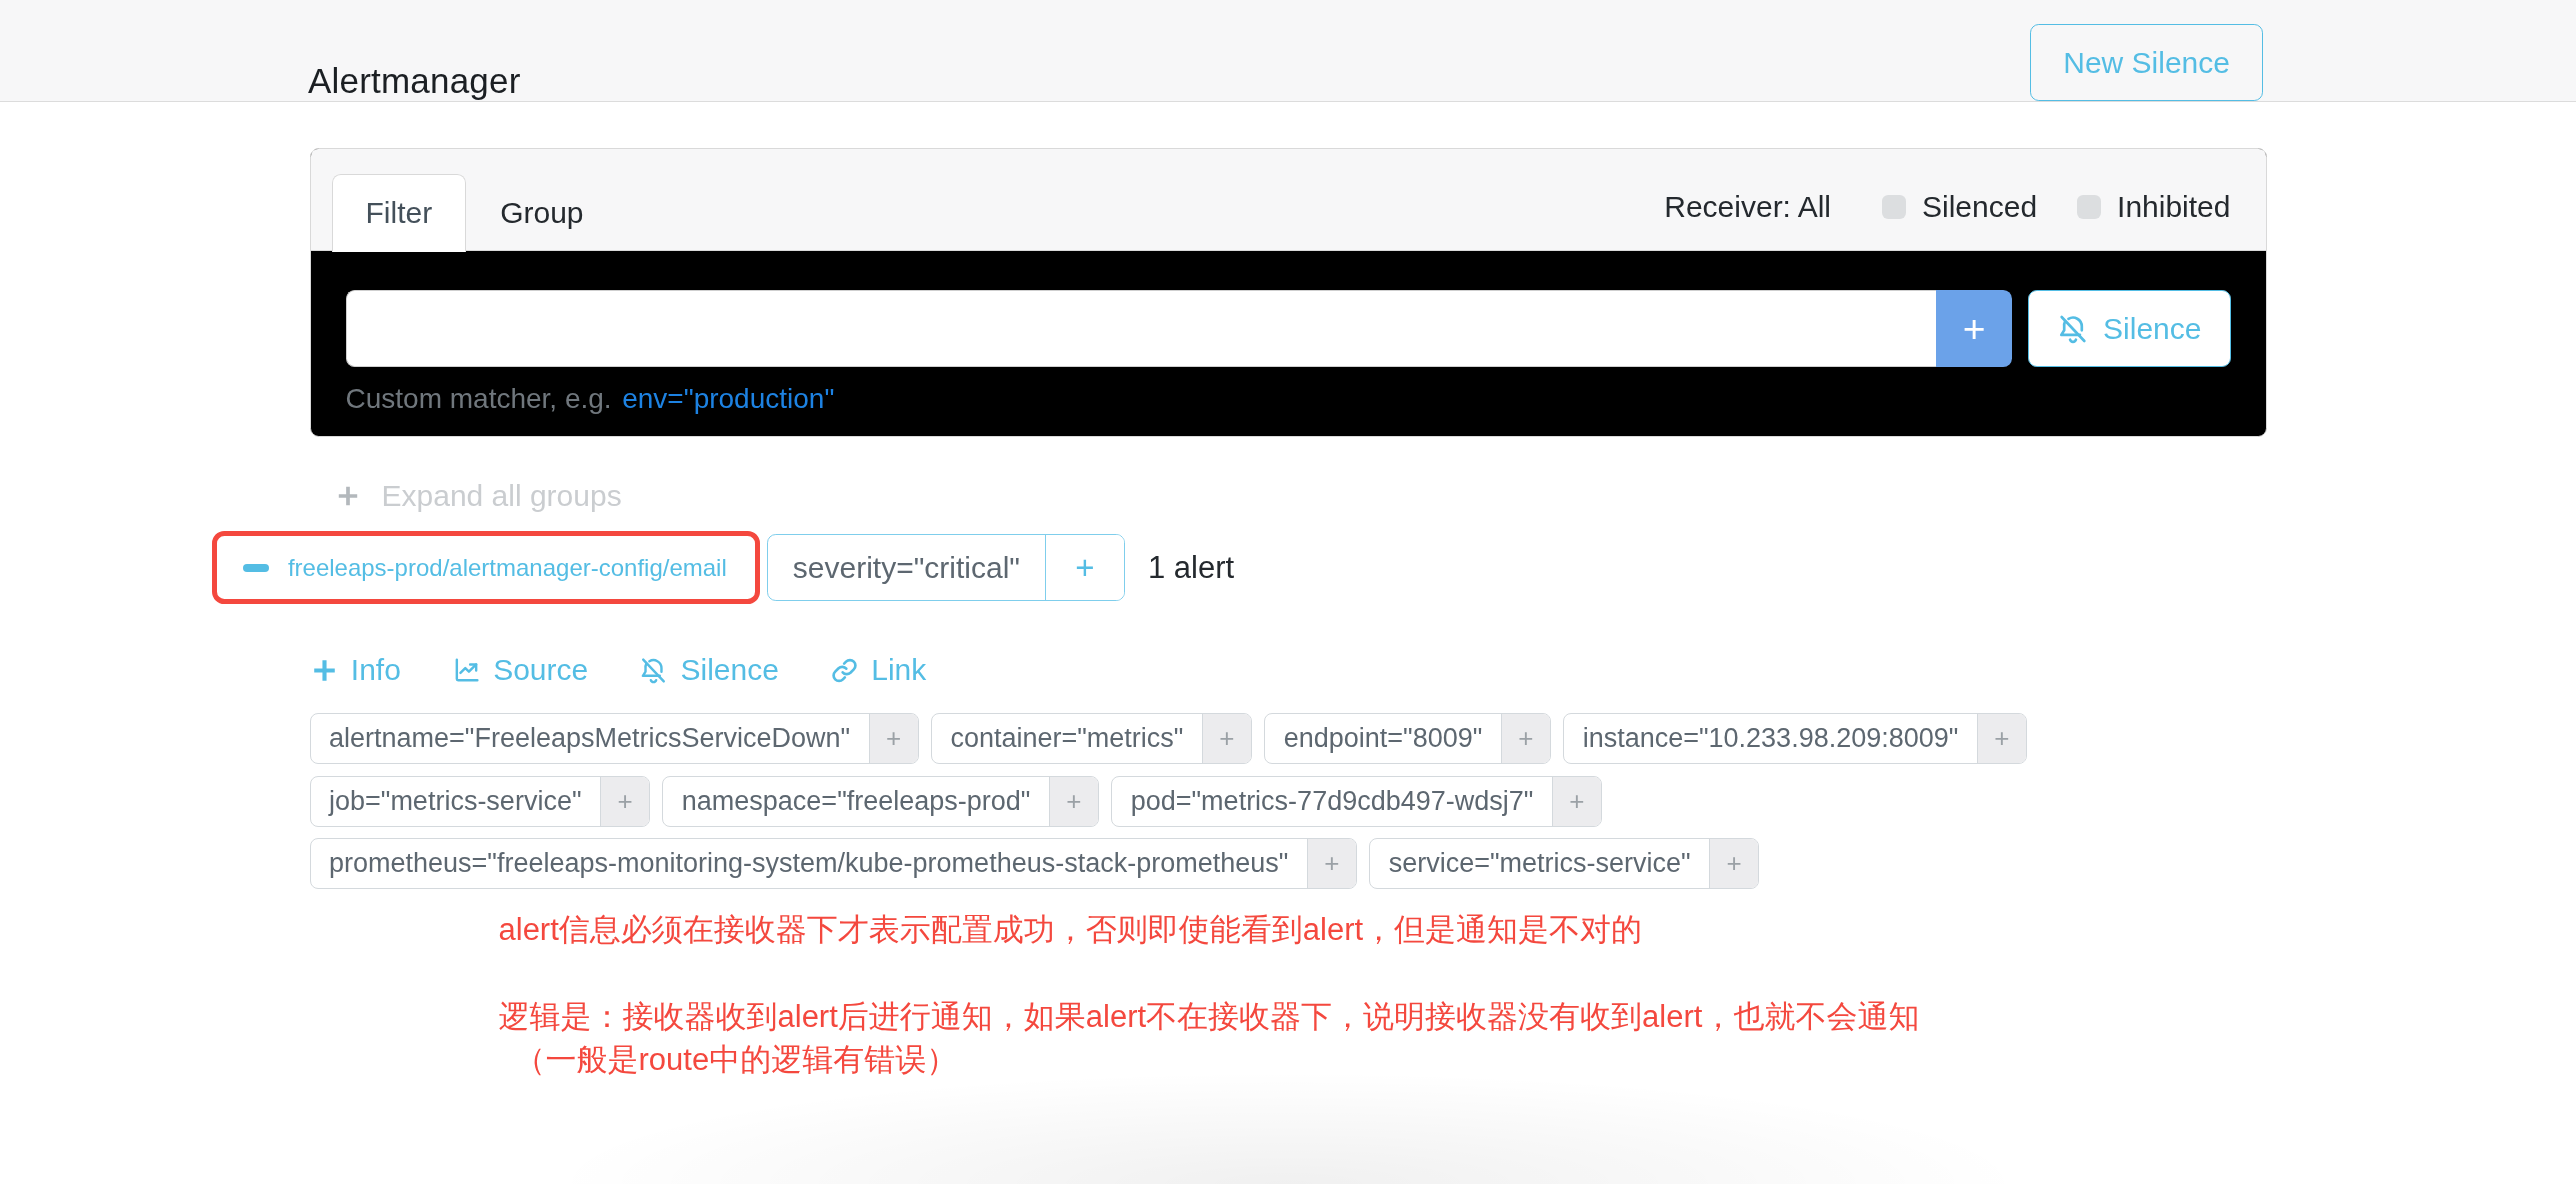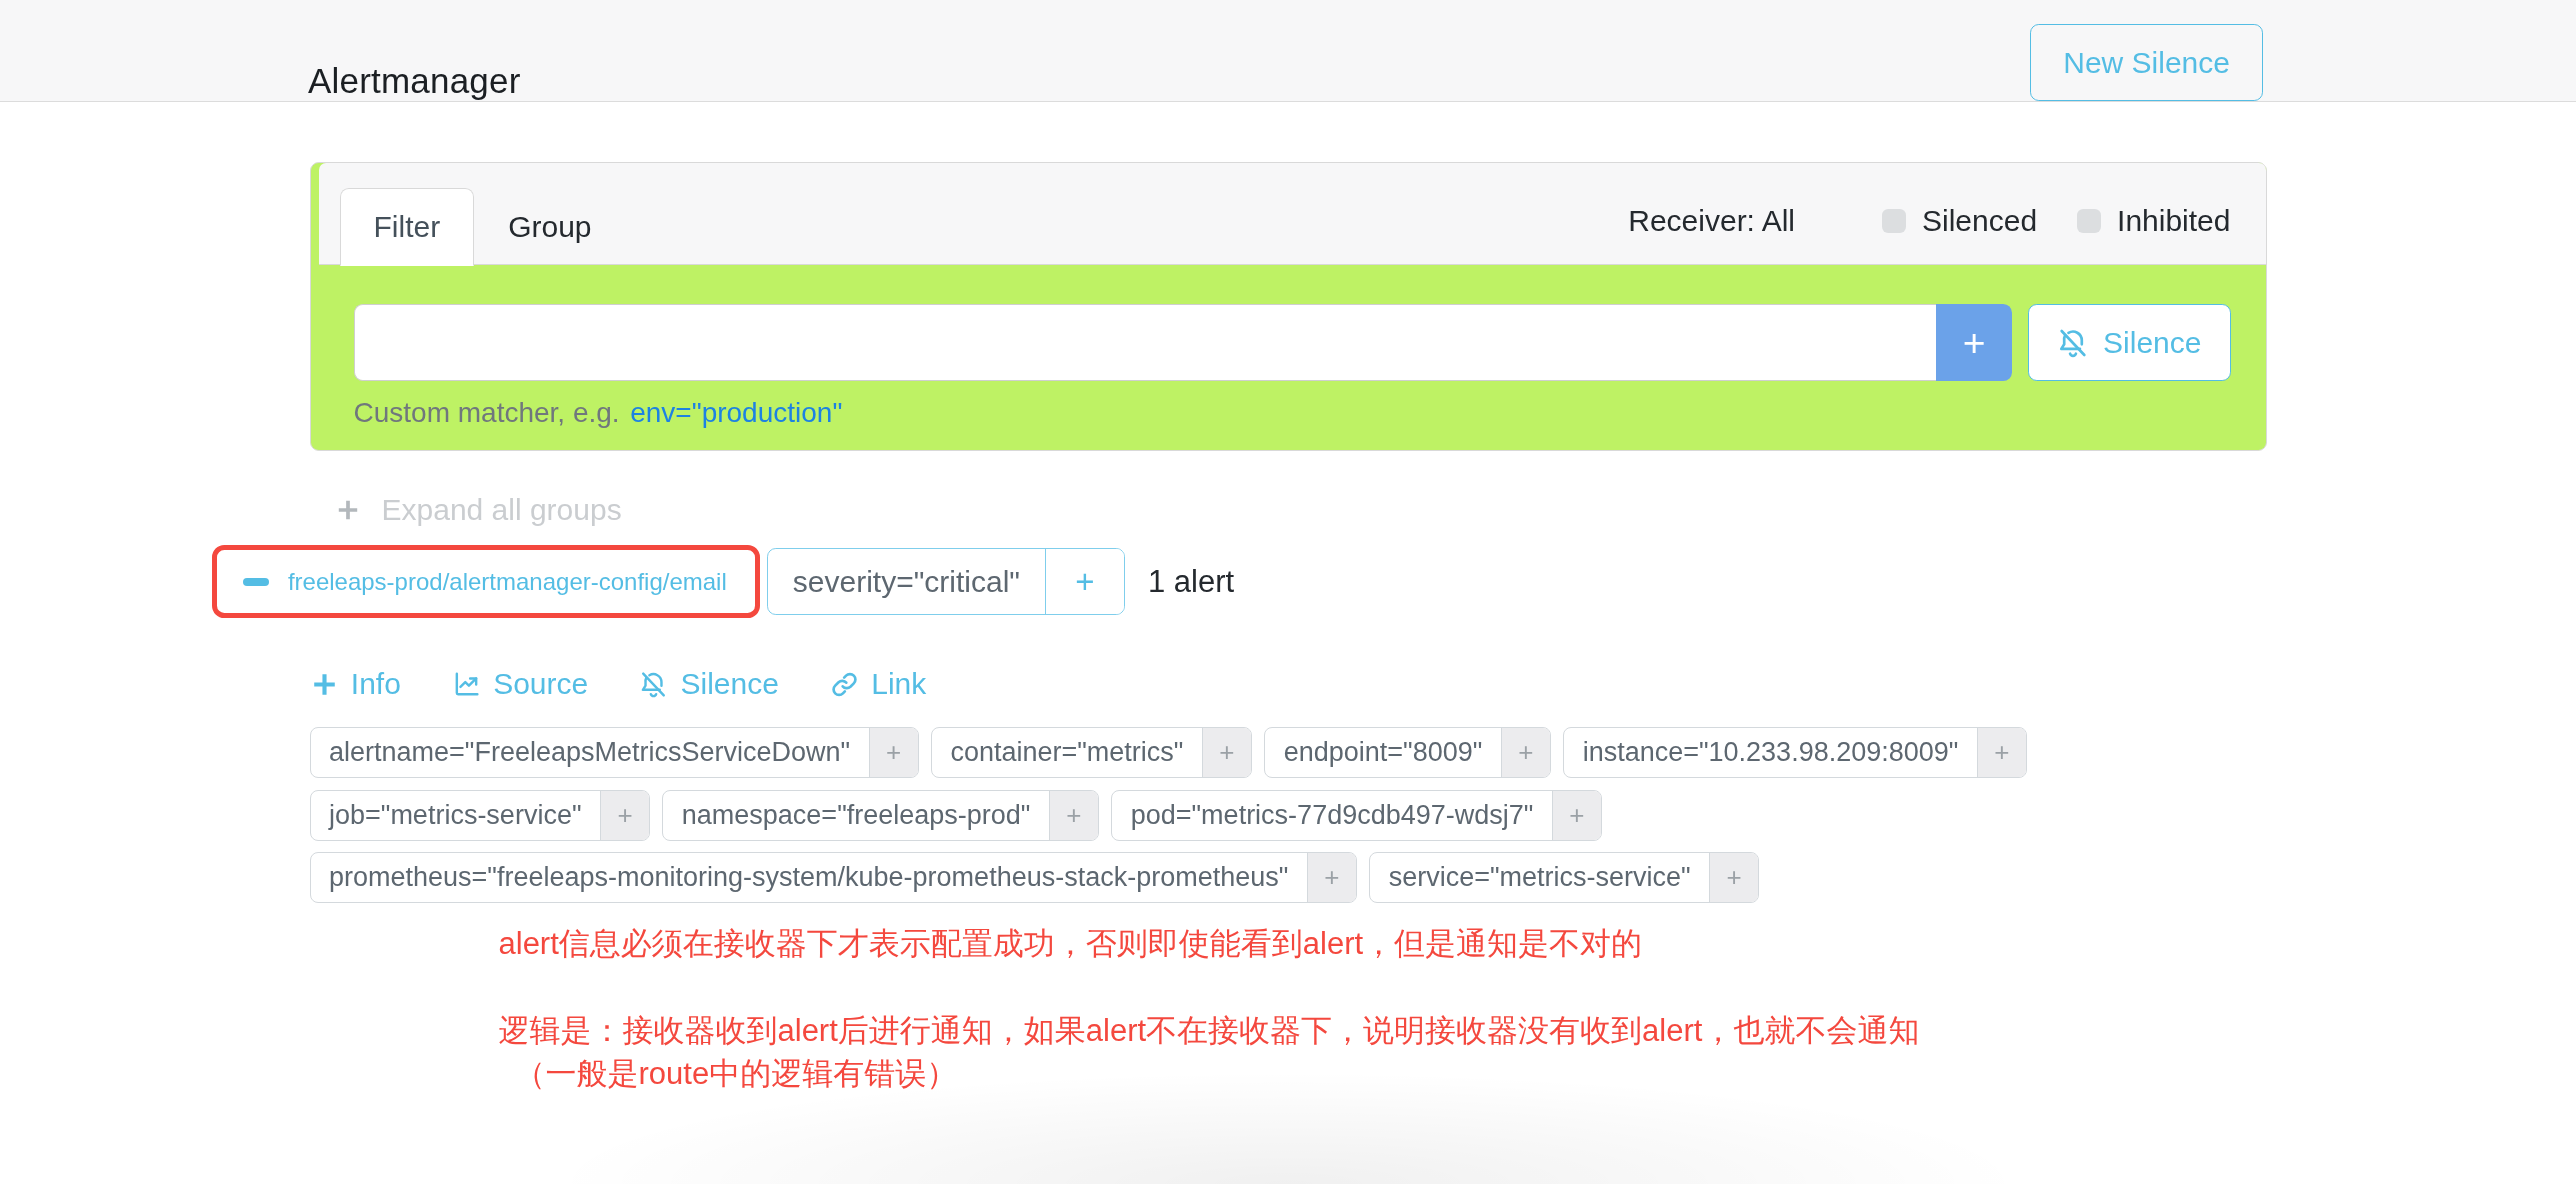--- a/index.html
+++ b/index.html
@@ -36,24 +36,23 @@
     height: 77px; padding: 0 32px;
     font-size: 30px;
     color: var(--info); border: 1.8px solid var(--info);
     background: transparent; border-radius: 8.8px;
   }
 
   
   main { width: 1957px; margin: 0 auto; position: relative; }
 
   .card {
-    margin-top: 60px;
+    margin-top: 46px;
     border: 1.8px solid #d9d9d9; border-radius: 8.8px;
-    background: #bef264;
-    padding-left: 8px;
+    background: #000000;
   }
   .card-header {
     background: #f7f7f8;
     border-bottom: 1.8px solid #d9d9d9;
     border-radius: 7px 7px 0 0;
     padding: 25px 35px 0 21px;
     display: flex; justify-content: space-between; align-items: flex-end;
   }
   .tabs { display: flex; margin: 0; padding: 0; list-style: none; }
   .tab {
@@ -61,21 +60,21 @@
     padding: 21px 33px; margin-bottom: -1.8px;
     border: 1.8px solid transparent;
   }
   .tab.active {
     background: #fff; color: #44505a;
     border-color: #d9d9d9; border-bottom-color: #ffffff;
     border-radius: 8.8px 8.8px 0 0;
   }
   .header-right {
     display: flex; align-items: center;
-    padding-bottom: 26px; font-size: 30px; color: #24292e; gap: 36px;
+    padding-bottom: 26px; font-size: 30px; color: #24292e;
   }
   .receiver-filter { margin-right: 51px; }
   .check-group { display: flex; align-items: center; margin-right: 40px; }
   .check-group:last-child { margin-right: 0; }
   .checkbox {
     width: 24px; height: 24px; border-radius: 6.2px;
     background: #dcdee0; display: inline-block; margin-right: 16px;
   }
 
   .card-body { padding: 39px 35px 21px 35px; }

